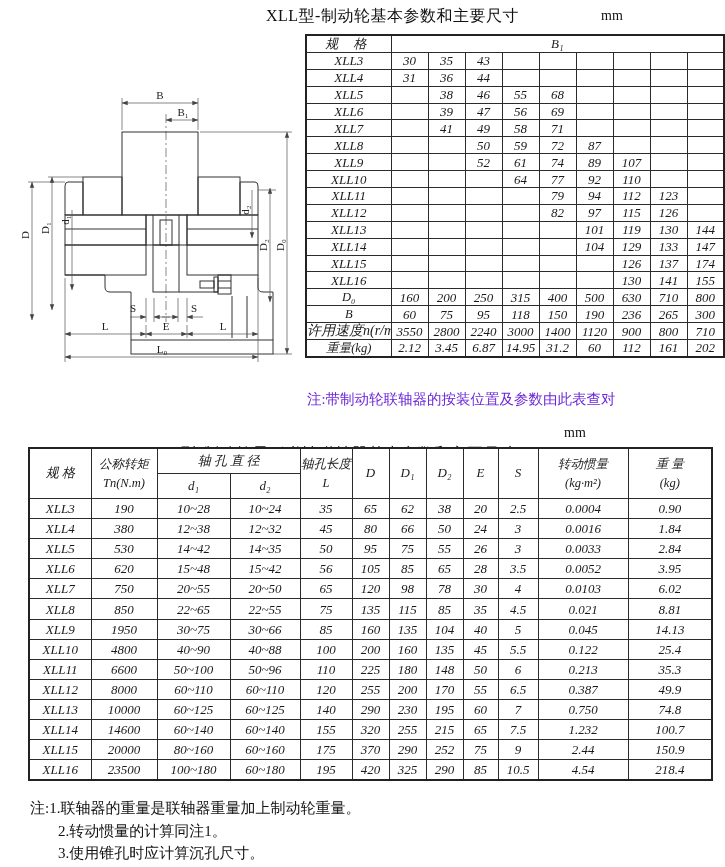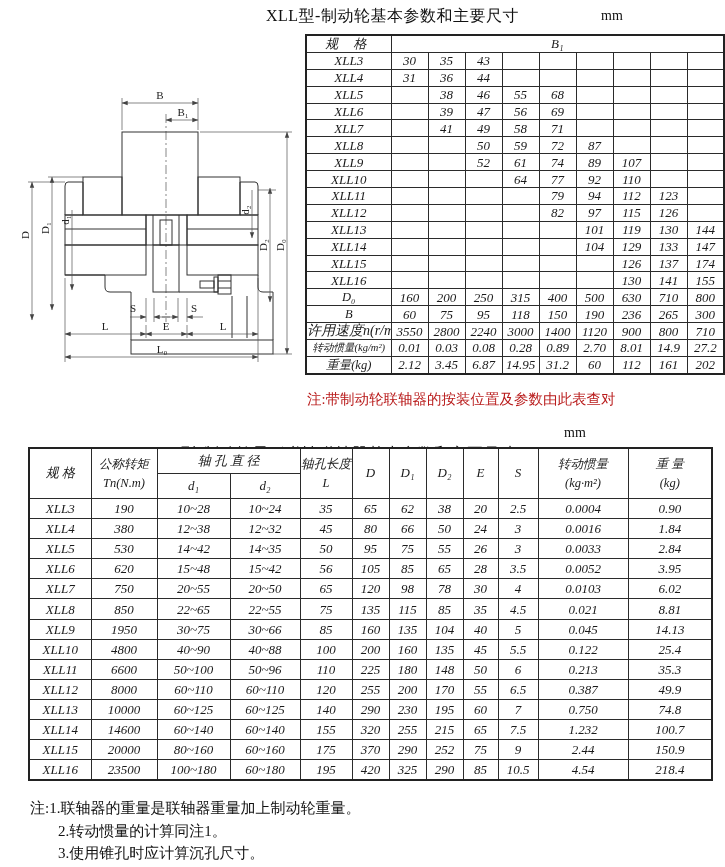--- a/index.html
+++ b/index.html
@@ -18,21 +18,21 @@
   
   #table1{position:absolute;left:305px;top:34px;width:418px;border:2px solid #222;}
   #table1 th,#table1 td{height:15.9px;font-size:13px;line-height:1;}
   #table1 .spec-head{font-size:13px;letter-spacing:6px;}
   #table1 .t1-footer th{font-size:12.5px;}
   
   #table2{position:absolute;left:28px;top:447px;width:683px;border:2px solid #222;}
   #table2 thead th{height:24px;font-size:13px;line-height:1.15;}
   #table2 tbody th,#table2 tbody td{height:19.1px;font-size:13px;line-height:1;}
   #table2 .two-line div{line-height:1.5;font-size:12.5px;}
-  .note1{font-size:14.5px;color:#b91c1c;}
+  .note1{font-size:14.5px;color:#6d28d9;}
   .notes{position:absolute;left:30px;top:797px;font-size:15px;line-height:22.5px;color:#111;}
   .notes .indent{padding-left:28px;}
   
   #drawing{position:absolute;left:20px;top:70px;}
   #drawing text{font-size:11px;fill:#222;font-family:"Liberation Serif","DejaVu Serif",serif;}
   .ln{stroke:#333;stroke-width:1;fill:none;}
   .thin{stroke:#555;stroke-width:0.7;fill:none;}
 </style>
 </head>
 <body>
@@ -355,32 +355,20 @@
           <th style="font-size: 14px;">许用速度n(r/min)</th>
           <td>3550</td>
           <td>2800</td>
           <td>2240</td>
           <td>3000</td>
           <td>1400</td>
           <td>1120</td>
           <td>900</td>
           <td>800</td>
           <td>710</td>
-        </tr>
-        <tr class="t1-footer">
-          <th style="font-size: 10.5px;">转动惯量(kg/m²)</th>
-          <td>0.01</td>
-          <td>0.03</td>
-          <td>0.08</td>
-          <td>0.28</td>
-          <td>0.89</td>
-          <td>2.70</td>
-          <td>8.01</td>
-          <td>14.9</td>
-          <td>27.2</td>
         </tr>
         <tr class="t1-footer">
           <th>重量(kg)</th>
           <td>2.12</td>
           <td>3.45</td>
           <td>6.87</td>
           <td>14.95</td>
           <td>31.2</td>
           <td>60</td>
           <td>112</td>

